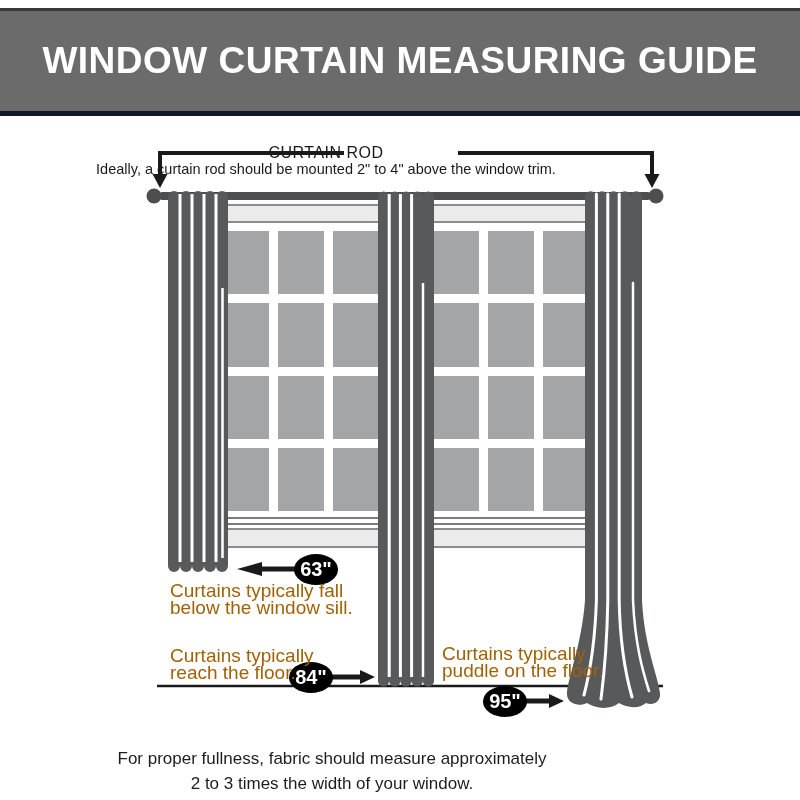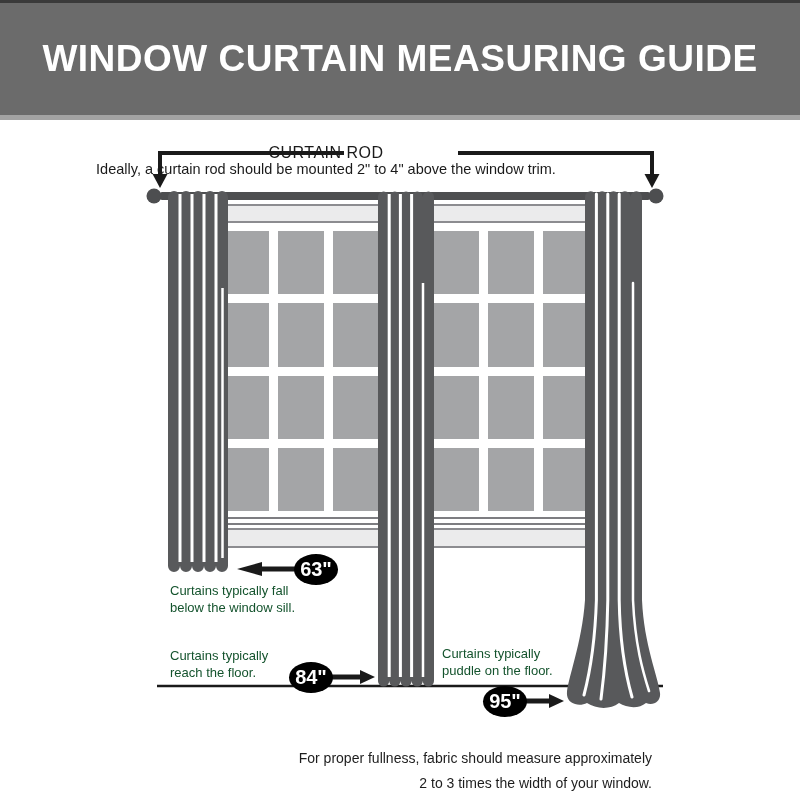--- a/index.html
+++ b/index.html
@@ -1,25 +1,25 @@
 <!DOCTYPE html>
 <html style="--banner: #6b6b6b; --banner_text: #ffffff; --curtain: #58595b; --rod: #4d4e50; --pane: #a4a5a7; --frame_band: #ebebec; --frame_border: #8c8c90; --line: #1a1a1a; --callout_bg: #000000; --callout_text: #ffffff;"><head>
 <meta charset="utf-8">
 <style>
   html,body { margin:0; padding:0; background:#ffffff; }
   body { width:800px; height:800px; font-family:"Liberation Sans", sans-serif; }
   .page { position:relative; width:800px; height:800px; overflow:hidden; background:#fff; }
 
   
   .banner {
-    position:absolute; left:0; top:0; width:800px; height:120px;
+    position:absolute; left:0; top:8px; width:800px; height:108px;
     box-sizing:border-box;
     background:var(--banner,#6b6b6b);
     border-top:3px solid #3a3a3a;
-    border-bottom:5px solid #a3a3a3;
+    border-bottom:5px solid #0f172a;
     display:flex; align-items:center; justify-content:center;
   }
   .banner h1 {
     margin:0; font-size:37px; font-weight:700; letter-spacing:.5px;
     color:var(--banner_text,#fff); white-space:nowrap;
   }
 
   
   .diagram { position:absolute; left:0; top:0; width:652px; height:800px; }
 
@@ -38,35 +38,35 @@
   .sill-band { top:324px; height:20px; background:var(--frame_band,#ebebec);
     border-top:2px solid var(--frame_border,#8c8c90); border-bottom:2px solid var(--frame_border,#8c8c90); }
 
   svg.overlay { position:absolute; left:0; top:0; width:800px; height:800px; }
 
   
   .rod-label { position:absolute; left:0; right:0; top:144px; text-align:center;
     font-size:16px; letter-spacing:.5px; color:#1a1a1a; }
   .rod-desc { position:absolute; left:0; right:0; top:161px; text-align:center;
     font-size:14.5px; color:#1a1a1a; }
-  .caption { position:absolute; font-size:13px; line-height:17px; color:#14532d; white-space:pre-line; }
+  .caption { position:absolute; font-size:19px; line-height:17px; color:#a16207; white-space:pre-line; }
   .cap-63 { left:170px; top:582px; }
   .cap-84 { left:170px; top:647px; }
   .cap-95 { left:442px; top:645px; }
 
   .oval { position:absolute; width:44px; height:31px; border-radius:50%;
     background:var(--callout_bg,#000); color:var(--callout_text,#fff);
     display:flex; align-items:center; justify-content:center;
     font-size:20px; font-weight:700; padding-bottom:1px; box-sizing:border-box; }
   .oval-63 { left:294px; top:554px; }
   .oval-84 { left:289px; top:662px; }
   .oval-95 { left:483px; top:686px; }
 
-  .footer-note { position:absolute; left:12px; right:0; top:746px; text-align:right;
-    font-size:14px; line-height:25px; color:#1d1d1d; white-space:pre-line; }
+  .footer-note { position:absolute; left:12px; right:0; top:746px; text-align:center;
+    font-size:17px; line-height:25px; color:#1d1d1d; white-space:pre-line; }
 </style>
 </head>
 <body>
 
 <div class="page">
 
   <header class="banner">
     <h1>WINDOW CURTAIN MEASURING GUIDE</h1>
   </header>
 

